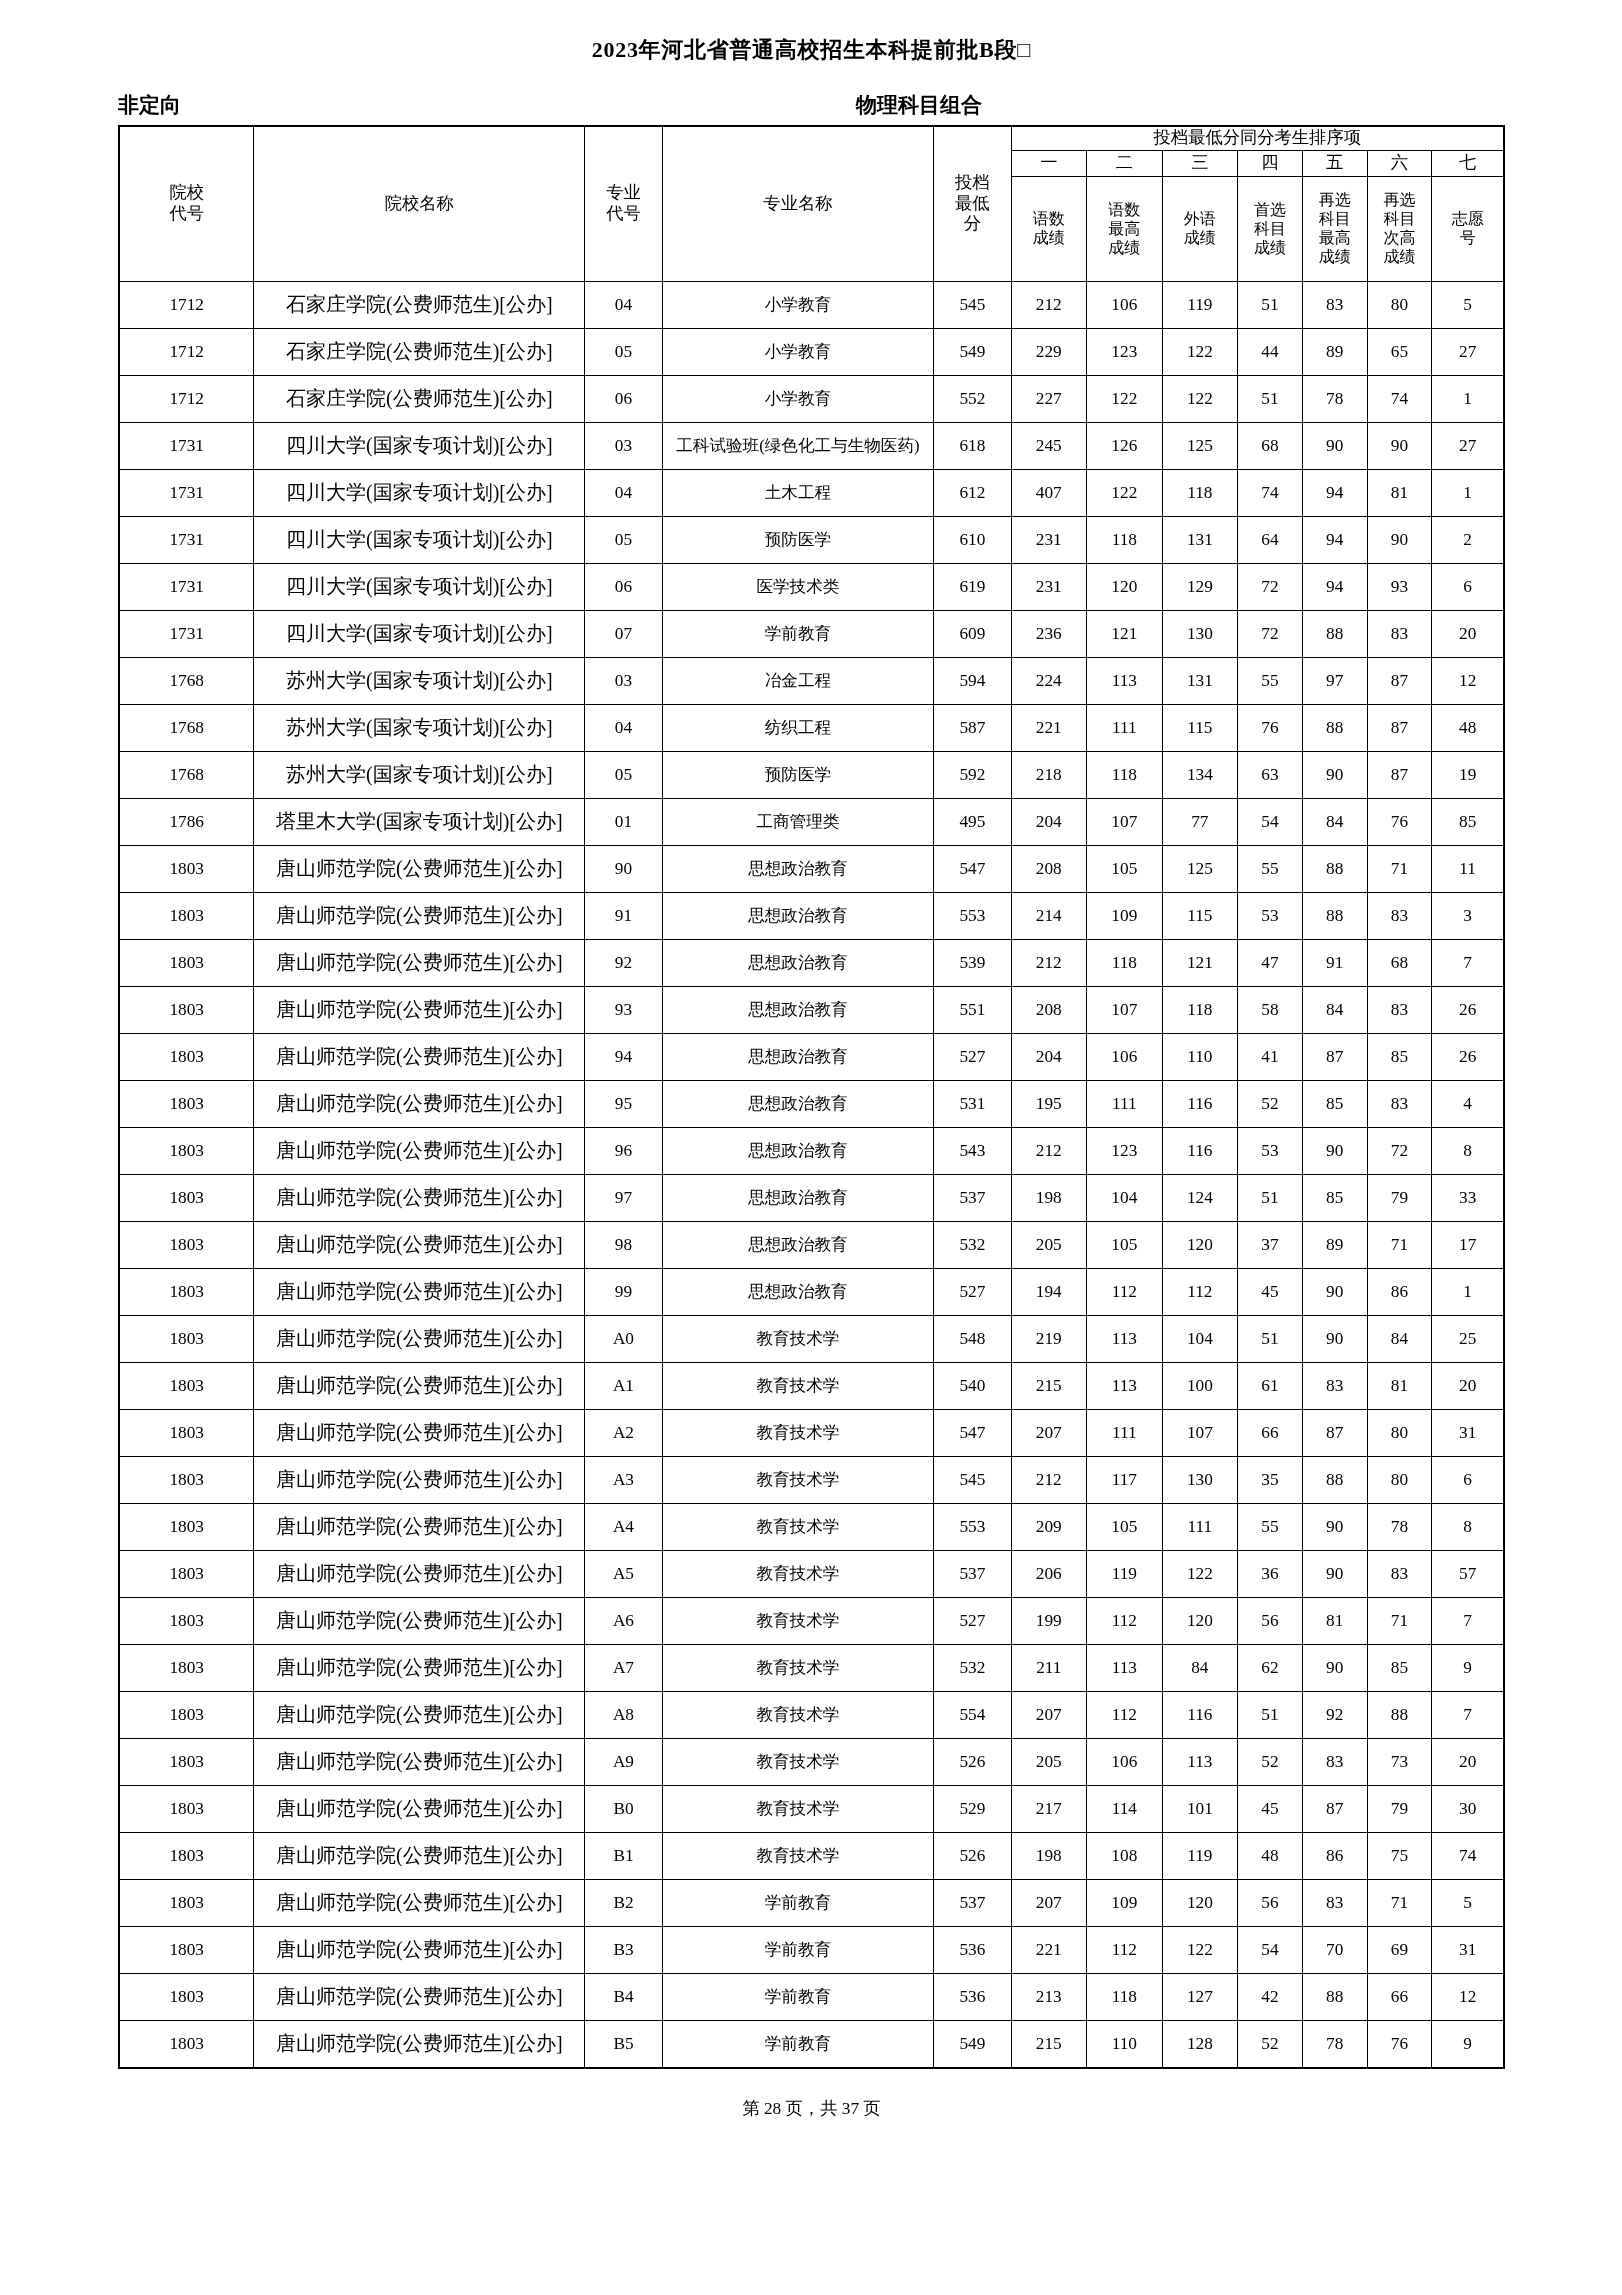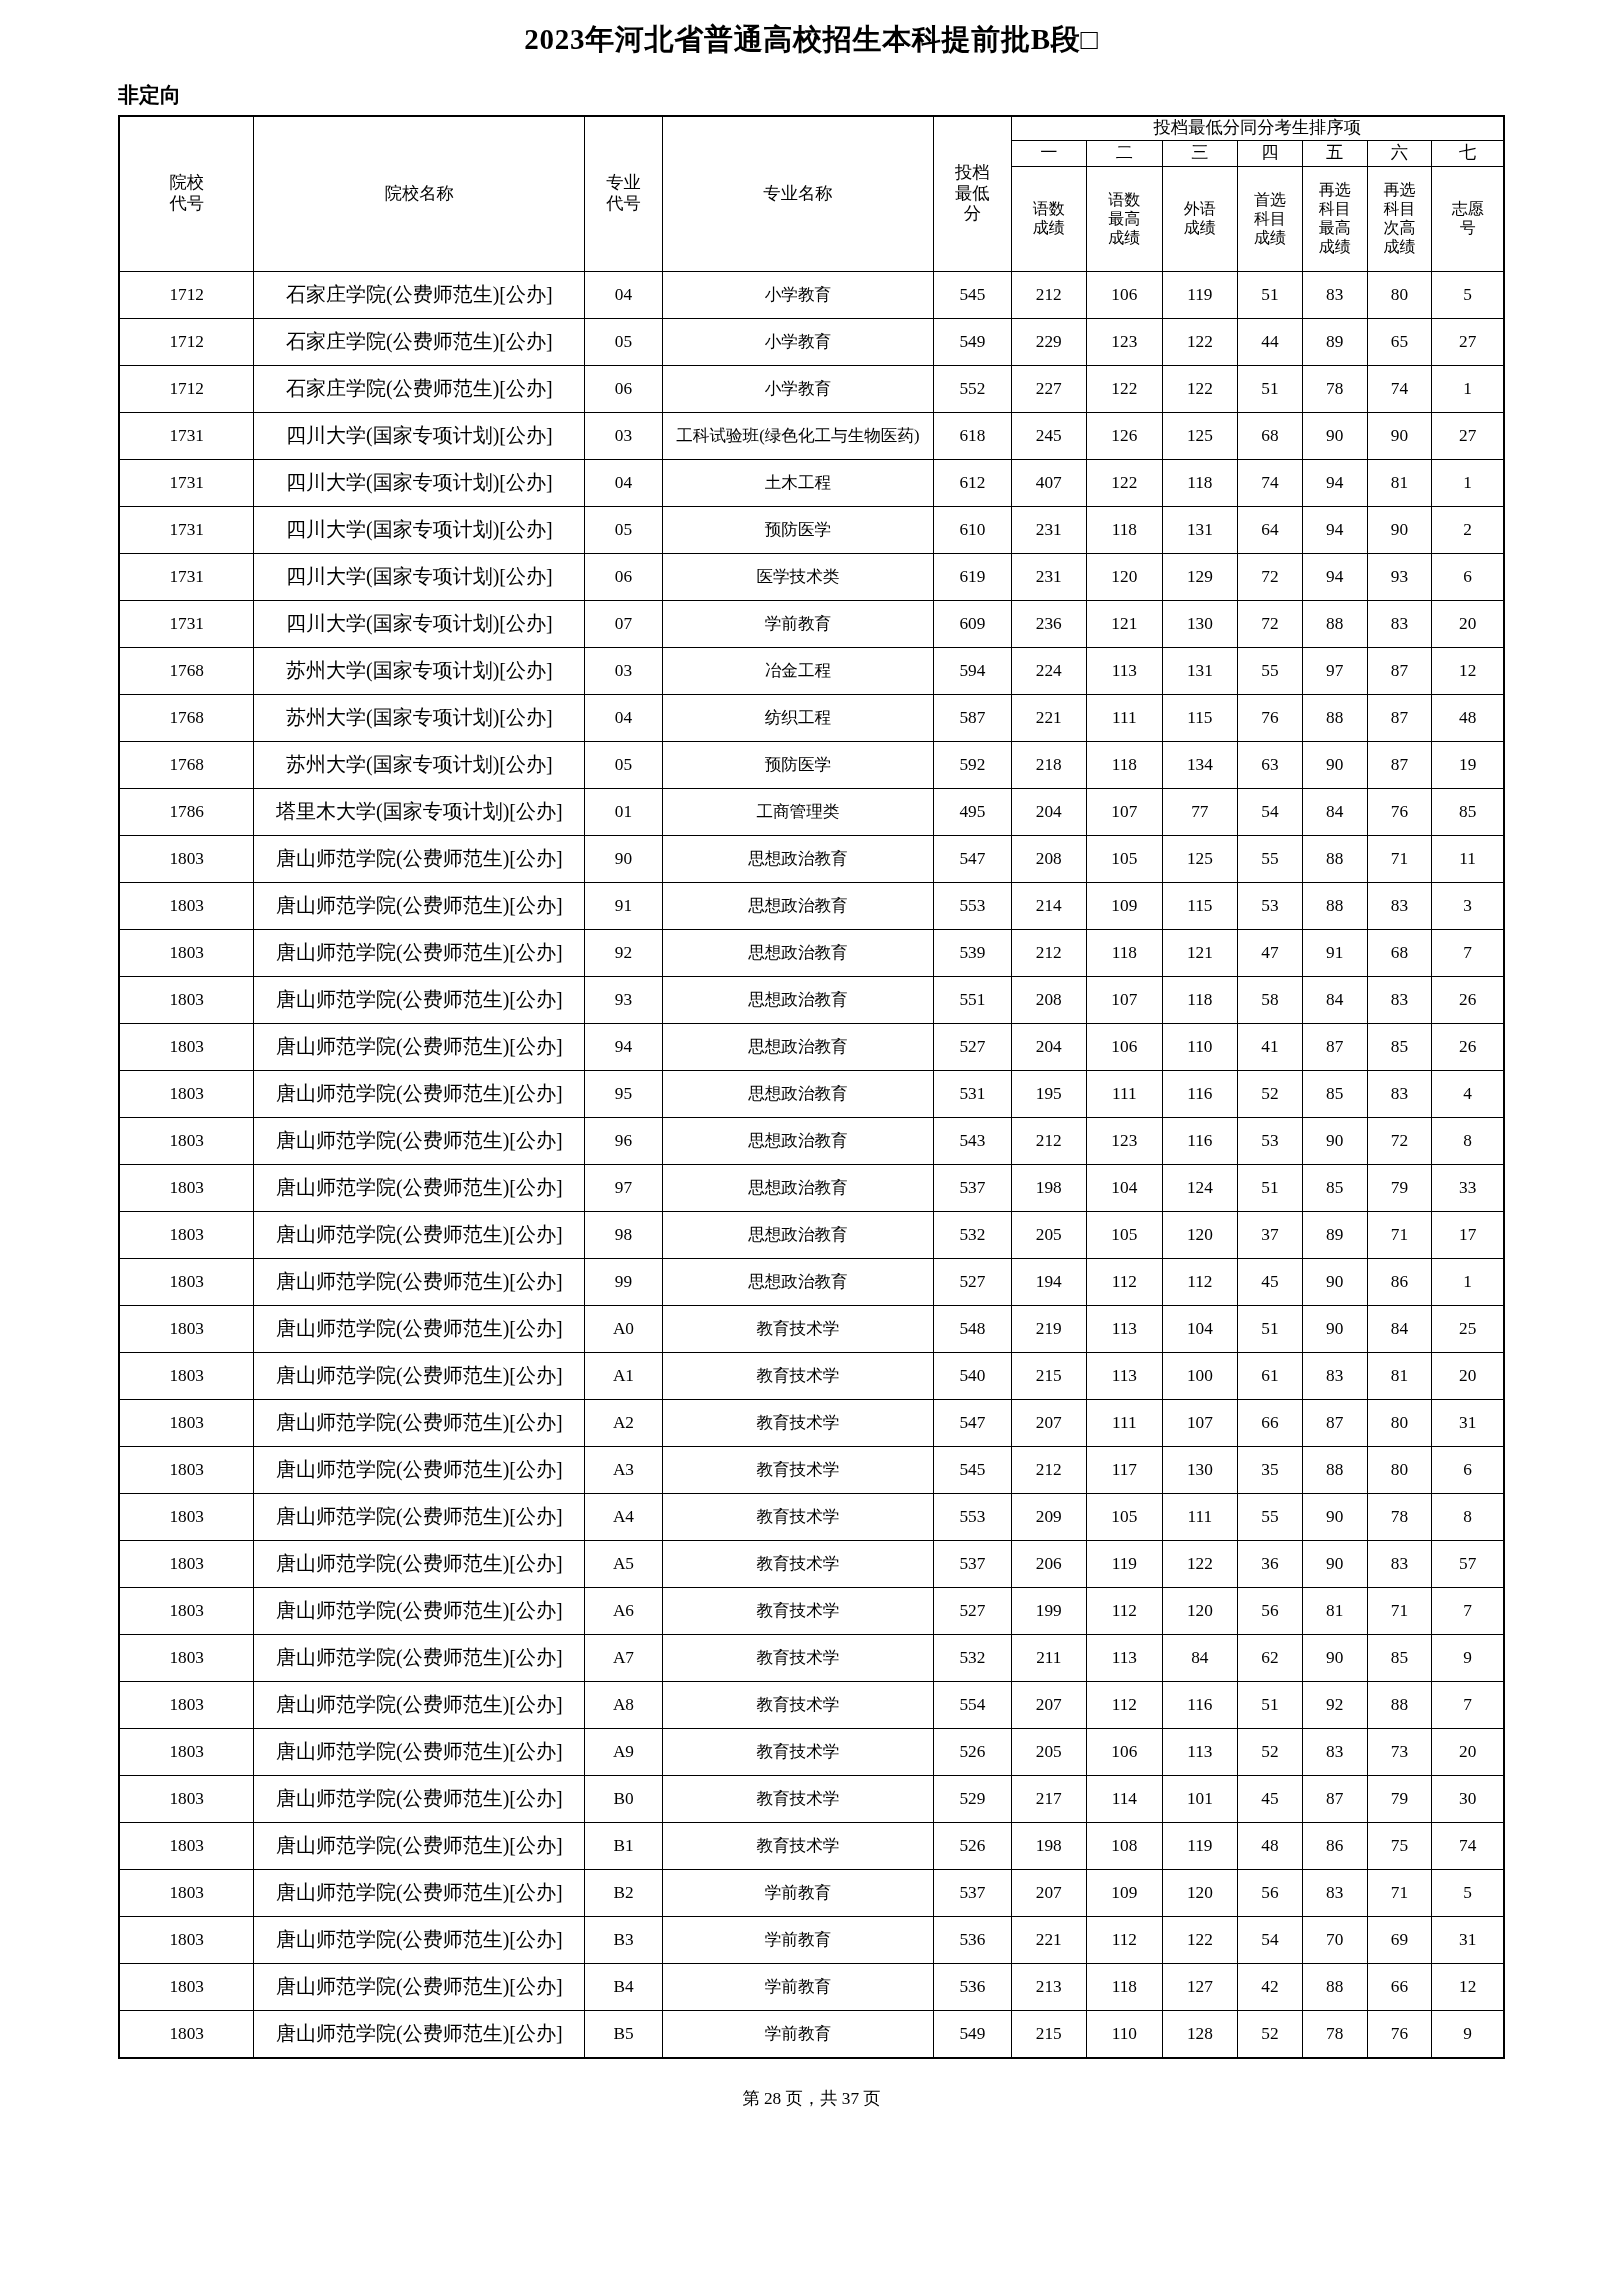--- a/index.html
+++ b/index.html
@@ -18,24 +18,24 @@
     position: relative;
     width: 1623px;
     height: 2295px;
     box-sizing: border-box;
     padding: 0 118px;
   }
   
   .doc-title {
     text-align: center;
     font-weight: bold;
-    font-size: 29px;
+    font-size: 22px;
     line-height: 39px;
     letter-spacing: 0.7px;
-    padding-top: 20px;
+    padding-top: 30px;
   }
   .doc-title .line {
     display: block;
   }
   
   .subtitle-row {
     display: flex;
     align-items: flex-end;
     margin-top: 18px;
     height: 32px;
@@ -138,20 +138,21 @@
 <body>
 
 <div class="page">
 
   <div class="doc-title">
     <span class="line">2023年河北省普通高校招生本科提前批B段□</span>
   </div>
 
   <div class="subtitle-row">
     <div class="subtitle-left">非定向</div>
+    <div class="subtitle-right">物理科目组合</div>
   </div>
 
   <table class="data">
     <colgroup>
       <col class="c-code">
         <col class="c-school">
         <col class="c-mcode">
         <col class="c-mname">
       <col class="c-score">
       <col class="c-s1">

